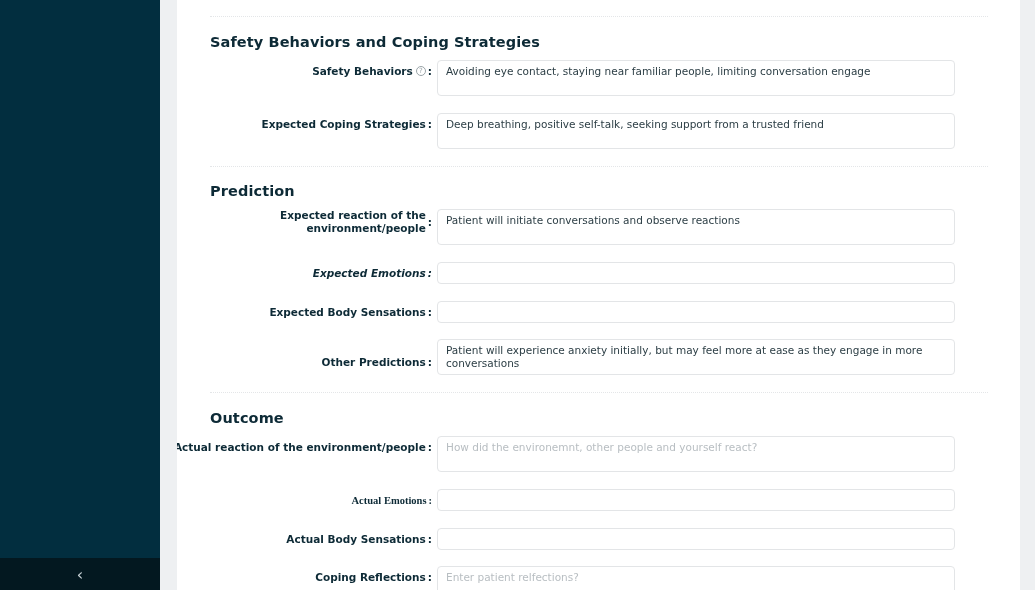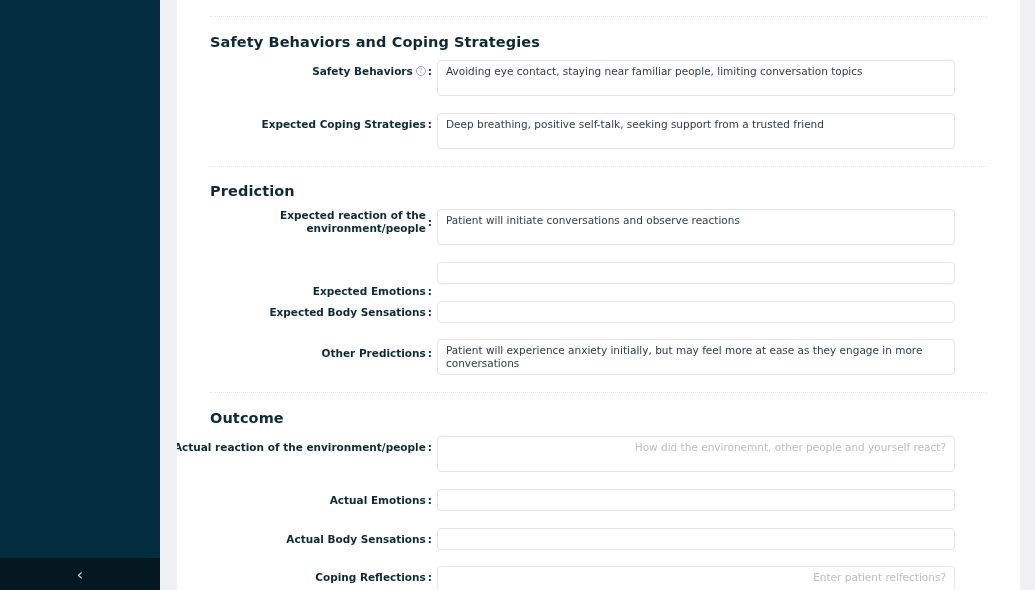--- a/index.html
+++ b/index.html
@@ -12,21 +12,21 @@
   .divider { position: absolute; left: 33px; width: 778px; border-top: 1px dotted #e4e6e8; }
   .section-title { position: absolute; left: 33px; font-size: 14.5px; font-weight: 600; color: #0d2a36; letter-spacing: 0.1px; }
   .row { position: absolute; left: 0; width: 843px; }
   .label { position: absolute; right: 588px; font-size: 10.5px; font-weight: bold; color: #0d2a36; text-align: right; white-space: nowrap; line-height: 13px; }
   .label .colon { margin-left: 2px; }
   .label.twoline { display: flex; align-items: center; }
   .label.twoline .txt { text-align: right; line-height: 13px; }
   .field { position: absolute; left: 260px; width: 518px; border: 1px solid #e3e5e7; border-radius: 4px; background: #fff; font-size: 10.5px; color: #2c3e45; padding: 4px 8px; line-height: 13px; }
   .field.tall { height: 36px; }
   .field.short { height: 22px; }
-  .field.placeholder { color: #b8bec2; text-align: right; }
+  .field.placeholder { color: #b8bec2; }
   .help-icon { display: inline-block; width: 10px; height: 10px; border: 1px solid #9aa4a8; border-radius: 50%; font-size: 7px; line-height: 8px; text-align: center; color: #9aa4a8; font-weight: normal; vertical-align: middle; margin-left: 3px; margin-top: -2px; }
 </style>
 </head>
 <body>
 
 <div class="sidebar">
   <div class="sidebar-footer">
     <span style="font-size:16px;">‹</span>
   </div>
 </div>
@@ -35,21 +35,21 @@
 
 <div class="main">
   <div class="divider" style="top:16px;"></div>
 
   <div class="section-title" style="top:34px;">Safety Behaviors and Coping Strategies</div>
 
   <div class="row" style="top:60px;">
     <div class="label" style="top:5px;">
       <span>Safety Behaviors</span><span class="help-icon">?</span><span class="colon">:</span>
     </div>
-    <div class="field tall">Avoiding eye contact, staying near familiar people, limiting conversation topics</div>
+    <div class="field tall">Avoiding eye contact, staying near familiar people, limiting conversation engage</div>
   </div>
 
   <div class="row" style="top:113px;">
     <div class="label" style="top:5px;">
       <span>Expected Coping Strategies</span><span class="colon">:</span>
     </div>
     <div class="field tall">Deep breathing, positive self-talk, seeking support from a trusted friend</div>
   </div>
 
   <div class="divider" style="top:166px;"></div>
@@ -61,53 +61,53 @@
       <div class="txt">
         <div>Expected reaction of the</div>
         <div>environment/people</div>
       </div>
       <span class="colon">:</span>
     </div>
     <div class="field tall">Patient will initiate conversations and observe reactions</div>
   </div>
 
   <div class="row" style="top:262px;">
-    <div class="label" style="top:23px;">
+    <div class="label" style="top:5px;font-style:italic;">
       <span>Expected Emotions</span><span class="colon">:</span>
     </div>
     <div class="field short"></div>
   </div>
 
   <div class="row" style="top:301px;">
     <div class="label" style="top:5px;">
       <span>Expected Body Sensations</span><span class="colon">:</span>
     </div>
     <div class="field short"></div>
   </div>
 
   <div class="row" style="top:339px;">
-    <div class="label" style="top:8px;">
+    <div class="label" style="top:17px;">
       <span>Other Predictions</span><span class="colon">:</span>
     </div>
     <div class="field tall">Patient will experience anxiety initially, but may feel more at ease as they engage in more conversations</div>
   </div>
 
   <div class="divider" style="top:392px;"></div>
 
   <div class="section-title" style="top:410px;">Outcome</div>
 
   <div class="row" style="top:436px;">
     <div class="label" style="top:5px;">
       <span>Actual reaction of the environment/people</span><span class="colon">:</span>
     </div>
     <div class="field tall placeholder">How did the environemnt, other people and yourself react?</div>
   </div>
 
   <div class="row" style="top:489px;">
-    <div class="label" style="top:5px;">
+    <div class="label" style="top:5px;font-family:Liberation Serif, serif;">
       <span>Actual Emotions</span><span class="colon">:</span>
     </div>
     <div class="field short"></div>
   </div>
 
   <div class="row" style="top:528px;">
     <div class="label" style="top:5px;text-align:center;">
       <span>Actual Body Sensations</span><span class="colon">:</span>
     </div>
     <div class="field short"></div>

